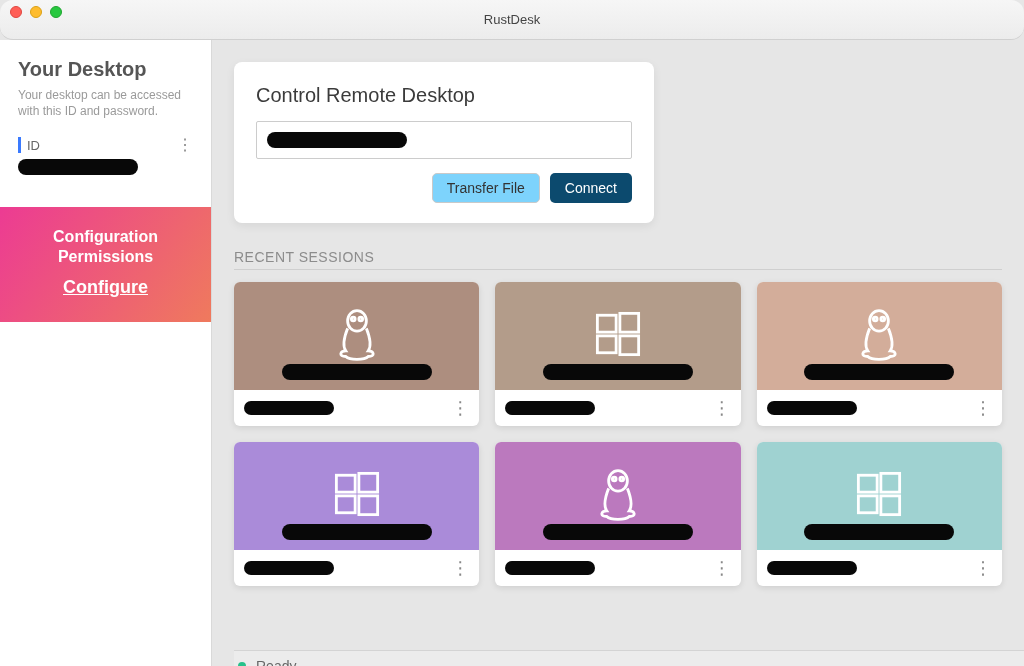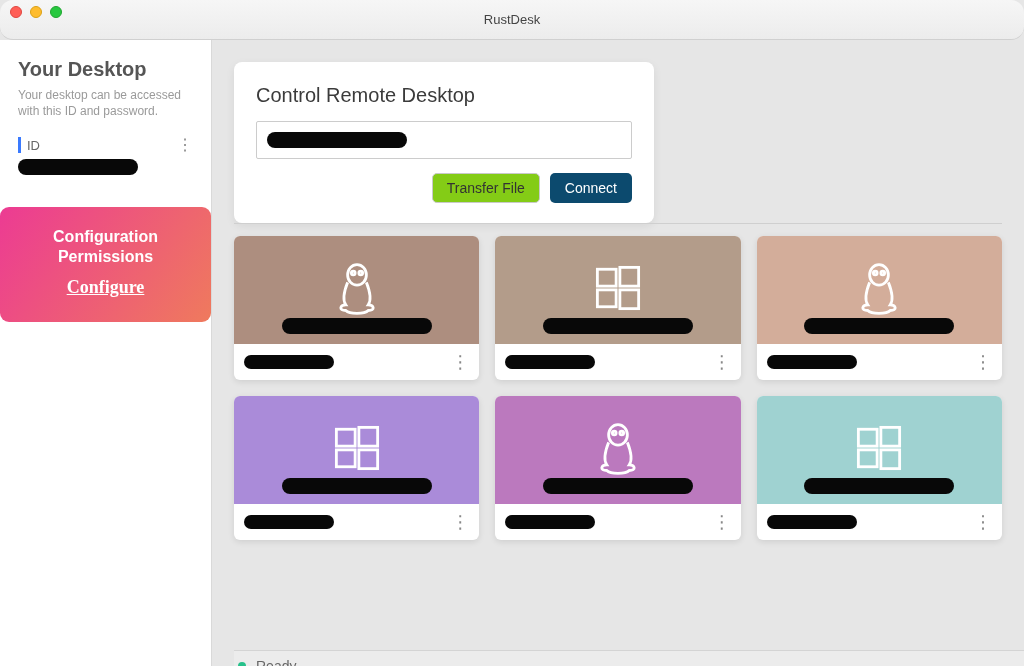--- a/index.html
+++ b/index.html
@@ -33,39 +33,39 @@
   .field .bar { border-left:3px solid #3a7afe; padding-left:6px; font-size:13px; color:#666; display:flex; align-items:center; justify-content:space-between; }
   .kebab { color:#888; font-size:16px; line-height:1; cursor:pointer; }
   .redact { display:inline-block; height:16px; width:120px; background:#080808; border-radius:8px; margin-top:6px; }
   .pwrow { display:flex; align-items:center; gap:10px; margin-top:6px; }
   .stars { font-size:20px; color:#444; letter-spacing:3px; }
   .ic { color:#cfcfcf; cursor:pointer; }
 
   .promo {
     margin-top:8px;
     background:linear-gradient(125deg,#ec3b93,#ef7a5d);
-    color:#fff; text-align:center; padding:20px 14px 24px 14px;border-radius:9px;
+    color:#fff; text-align:center; padding:20px 14px 24px 14px;
   }
   .promo h3{ margin:0 0 10px 0; font-size:16px; line-height:1.25; font-weight:700;}
   .promo p{ margin:0 0 14px 0; font-size:12px; line-height:1.35;}
-  .promo a{ color:#fff; font-weight:700; font-size:18px; text-decoration:underline; cursor:pointer;font-family:Liberation Serif, serif;}
+  .promo a{ color:#fff; font-weight:700; font-size:18px; text-decoration:underline; cursor:pointer;}
 
   
   .main { flex:1; position:relative; padding:22px 22px 0 22px; }
   .card {
     background:#fff; border-radius:8px; padding:22px 22px 20px 22px;
     box-shadow:0 3px 10px rgba(0,0,0,.07);
     width:420px;
   }
   .card h3 { margin:0 0 14px 0; font-size:20px; color:#3b3b3b; font-weight:500;}
   .idbox { border:1px solid #ccc; border-radius:2px; height:38px; padding:6px 10px; display:flex; align-items:center; }
   .idbox .redact{ width:140px; height:16px; margin:0;}
   .btnrow{ display:flex; gap:10px; justify-content:flex-end; margin-top:14px;}
   .btn { border-radius:5px; padding:6px 14px; font-size:14px; cursor:pointer; border:1px solid transparent;}
-  .btn.ghost{ background:#84cc16; border-color:#c9c9c9; color:#333;}
+  .btn.ghost{ background:#7dd3fc; border-color:#c9c9c9; color:#333;}
   .btn.primary{ background:#0c4a6e; color:#fff;}
 
   .sec-label{
     margin:26px 0 4px 0; color:#8c8c8c; letter-spacing:.5px; font-size:14px;
   }
   .hr{ height:1px; background:#cfcfcf; margin:0 0 12px 0;}
 
   .grid{ display:grid; grid-template-columns:repeat(3,1fr); gap:16px;}
   .tile{ border-radius:6px; overflow:hidden; box-shadow:0 2px 6px rgba(0,0,0,.1); background:#fff;}
   .tile .art{ height:108px; position:relative; display:flex; align-items:center; justify-content:center;}
@@ -125,20 +125,21 @@
       <h3>Control Remote Desktop</h3>
       <div class="idbox" placeholder="">
         <span class="redact"></span>
       </div>
       <div class="btnrow">
         <button class="btn ghost">Transfer File</button>
         <button class="btn primary">Connect</button>
       </div>
     </div>
 
+    <div class="sec-label">RECENT SESSIONS</div>
     <div class="hr"></div>
 
     <div class="grid" id="grid">
         <div class="tile">
           <div class="art c-a">
             <span>
   <svg class="os" viewBox="0 0 64 64">
     <ellipse cx="32" cy="18" rx="10" ry="11"></ellipse>
     <path d="M22 26 C18 36 16 44 20 50 C14 50 12 56 20 56 C24 60 40 60 44 56 C52 56 50 50 44 50 C48 44 46 36 42 26"></path>
     <circle cx="28" cy="16" r="2"></circle>

